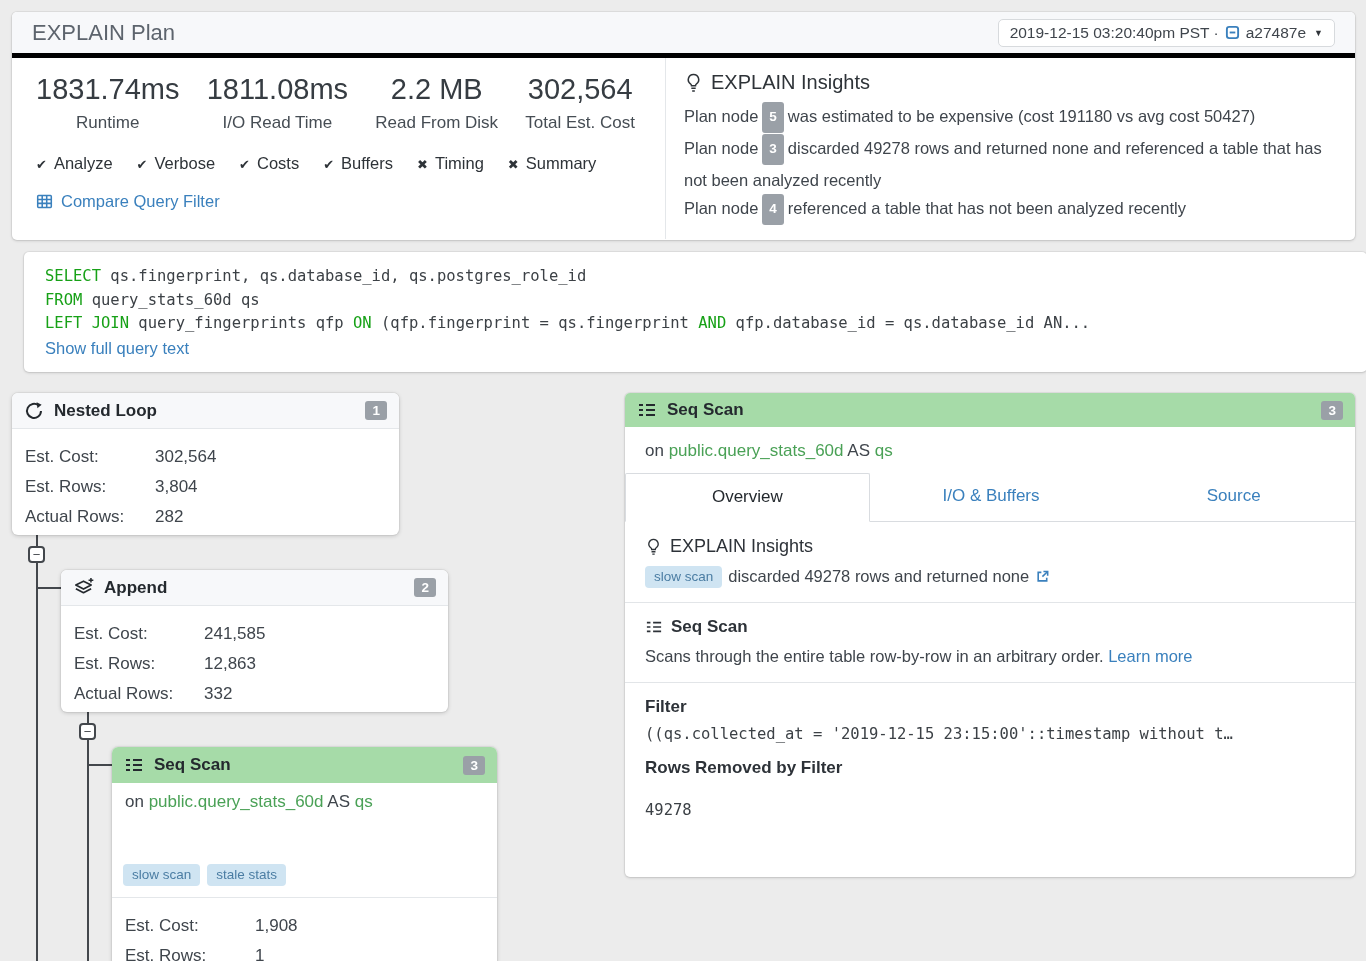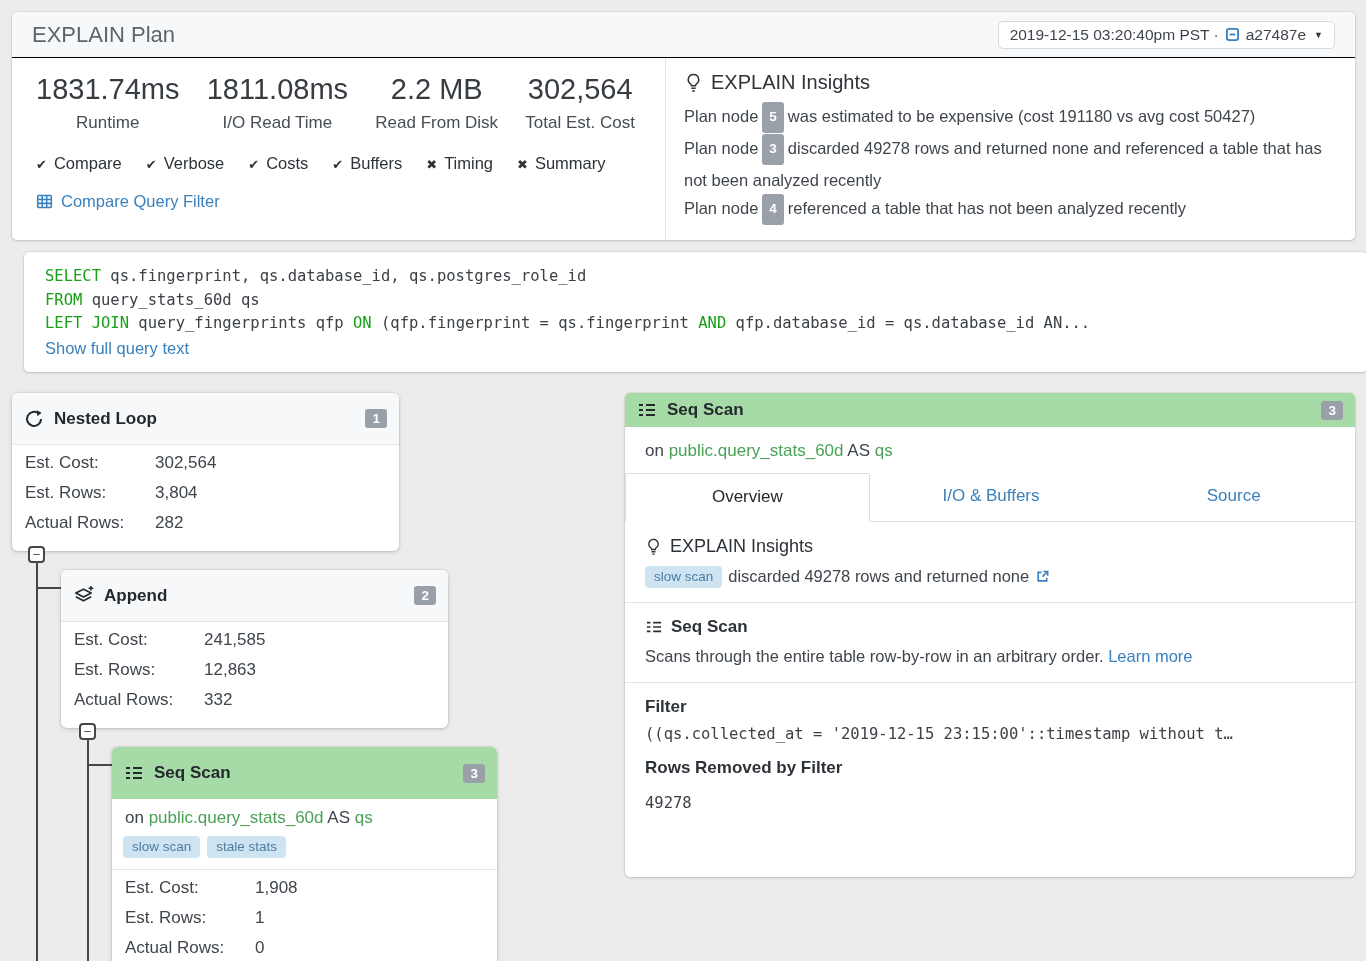--- a/index.html
+++ b/index.html
@@ -10,21 +10,21 @@
     font-family:"Liberation Sans", sans-serif;
     color:#3f454c;
   }
   .card {
     position:absolute; background:#fff; border-radius:5px;
     box-shadow:0 0 0 1px rgba(0,0,0,0.05), 0 1px 3px rgba(0,0,0,0.15);
   }
   
   #top-card { left:12px; top:12px; width:1343px; height:228px; }
   .top-header {
-    height:46px; background:#f7f8fa; border-bottom:1px solid #000000;
+    height:46px; background:#f7f8fa; border-bottom:5px solid #000000;
     display:flex; align-items:center; justify-content:space-between;
     padding:0 20px; border-radius:5px 5px 0 0;
   }
   .page-title { font-size:22px; color:#5d646d; }
   .snapshot-btn {
     background:#fff; border:1px solid #d7dadd; border-radius:5px; height:28px;
     display:flex; align-items:center; gap:6px; padding:0 11px;
     font-size:15.5px; color:#3f454c; cursor:pointer;
   }
   .caret { font-size:9px; color:#30353a; margin-left:2px; }
@@ -59,38 +59,38 @@
   .collapse-box {
     position:absolute; width:17px; height:17px; background:#fff;
     border:2px solid #43474c; border-radius:4px; color:#43474c;
     display:flex; align-items:center; justify-content:center;
     font-size:13px; line-height:1; cursor:pointer; z-index:3;
   }
   
   .plan-node { position:absolute; background:#fff; border-radius:6px;
     box-shadow:0 0 0 1px rgba(0,0,0,0.04), 0 1px 4px rgba(0,0,0,0.18); z-index:2; cursor:pointer; }
   .pn-header {
-    height:52px; display:flex; align-items:center; gap:10px; padding:0 12px;
+    height:36px; display:flex; align-items:center; gap:10px; padding:0 12px;
     background:#f7f8fa; border-bottom:1px solid #e4e7ea; border-radius:6px 6px 0 0;
   }
   .pn-header.green { background:#a6dba8; border-bottom:none; }
   .pn-title { font-weight:bold; font-size:17px; color:#24292e; }
   .pn-badge {
     margin-left:auto; background:#9aa0a7; color:#fff; font-weight:bold;
     font-size:13.5px; border-radius:3px; padding:2px 7px;
   }
   .pn-rows { padding:8px 13px; }
-  .pn-row { display:flex; align-items:flex-start; height:30px; font-size:17px; color:#3f454c; }
+  .pn-row { display:flex; align-items:flex-end; height:30px; font-size:17px; color:#3f454c; }
   .pn-row .lbl { width:130px; }
   .pn-on { padding:9px 13px 0 13px; font-size:17px; color:#3f454c; }
   .green-link { color:#4aa156; cursor:pointer; }
   .pn-tags { display:flex; gap:7px; padding:8px 11px 11px 11px; border-bottom:1px solid #e4e7ea; }
   .tag {
     background:#cfe4f2; color:#4b7da3; font-size:13.5px;
-    padding:3px 9px 4px; border-radius:4px; white-space:nowrap;
+    padding:3px 9px 4px; border-radius:4px; white-space:nowrap;margin-top:44px;
   }
   #node1 { left:12px;  top:393px; width:387px; }
   #node2 { left:61px;  top:570px; width:387px; }
   #node3 { left:112px; top:747px; width:385px; }
   
   #detail { left:625px; top:393px; width:730px; height:484px; border-radius:5px; cursor:default; }
   #detail .pn-header { height:34px; border-radius:5px 5px 0 0; }
   .detail-on { padding:14px 20px 12px 20px; font-size:17px; color:#3f454c; }
   .tabs { display:flex; border-bottom:1px solid #d9dce0; }
   .tab {
@@ -110,21 +110,21 @@
   .ext-link { margin-left:6px; position:relative; top:2px; cursor:pointer; display:inline-block; }
   .node-desc { margin-top:10px; font-size:16.5px; color:#3f454c; }
   .link-blue { color:#3a80bd; cursor:pointer; }
   .bold-label { font-weight:bold; font-size:17px; color:#2d3238; }
   .mono {
     font-family:"DejaVu Sans Mono","Liberation Mono",monospace;
     font-size:15.5px; color:#3c4146; white-space:pre;
   }
   .filter-expr { margin-top:8px; }
   .rows-removed-label { margin-top:15px; }
-  .rows-removed-value { margin-top:16px; }
+  .rows-removed-value { margin-top:23px; }
   .icon { display:inline-flex; align-items:center; }
 </style>
 </head>
 <body>
 
 <div class="card" id="top-card">
   <div class="top-header">
     <div class="page-title">EXPLAIN Plan</div>
     <div class="snapshot-btn">
       <span>2019-12-15 03:20:40pm PST ·</span>
@@ -154,21 +154,21 @@
           <div class="stat-label">Read From Disk</div>
         </div>
         <div class="stat">
           <div class="stat-value">302,564</div>
           <div class="stat-label">Total Est. Cost</div>
         </div>
       </div>
       <div class="flags">
         <div class="flag">
             <span class="flag-icon">✔</span>
-            <span>Compare</span>
+            <span>Analyze</span>
           </div>
         <div class="flag">
             <span class="flag-icon">✔</span>
             <span>Verbose</span>
           </div>
         <div class="flag">
             <span class="flag-icon">✔</span>
             <span>Costs</span>
           </div>
         <div class="flag">

